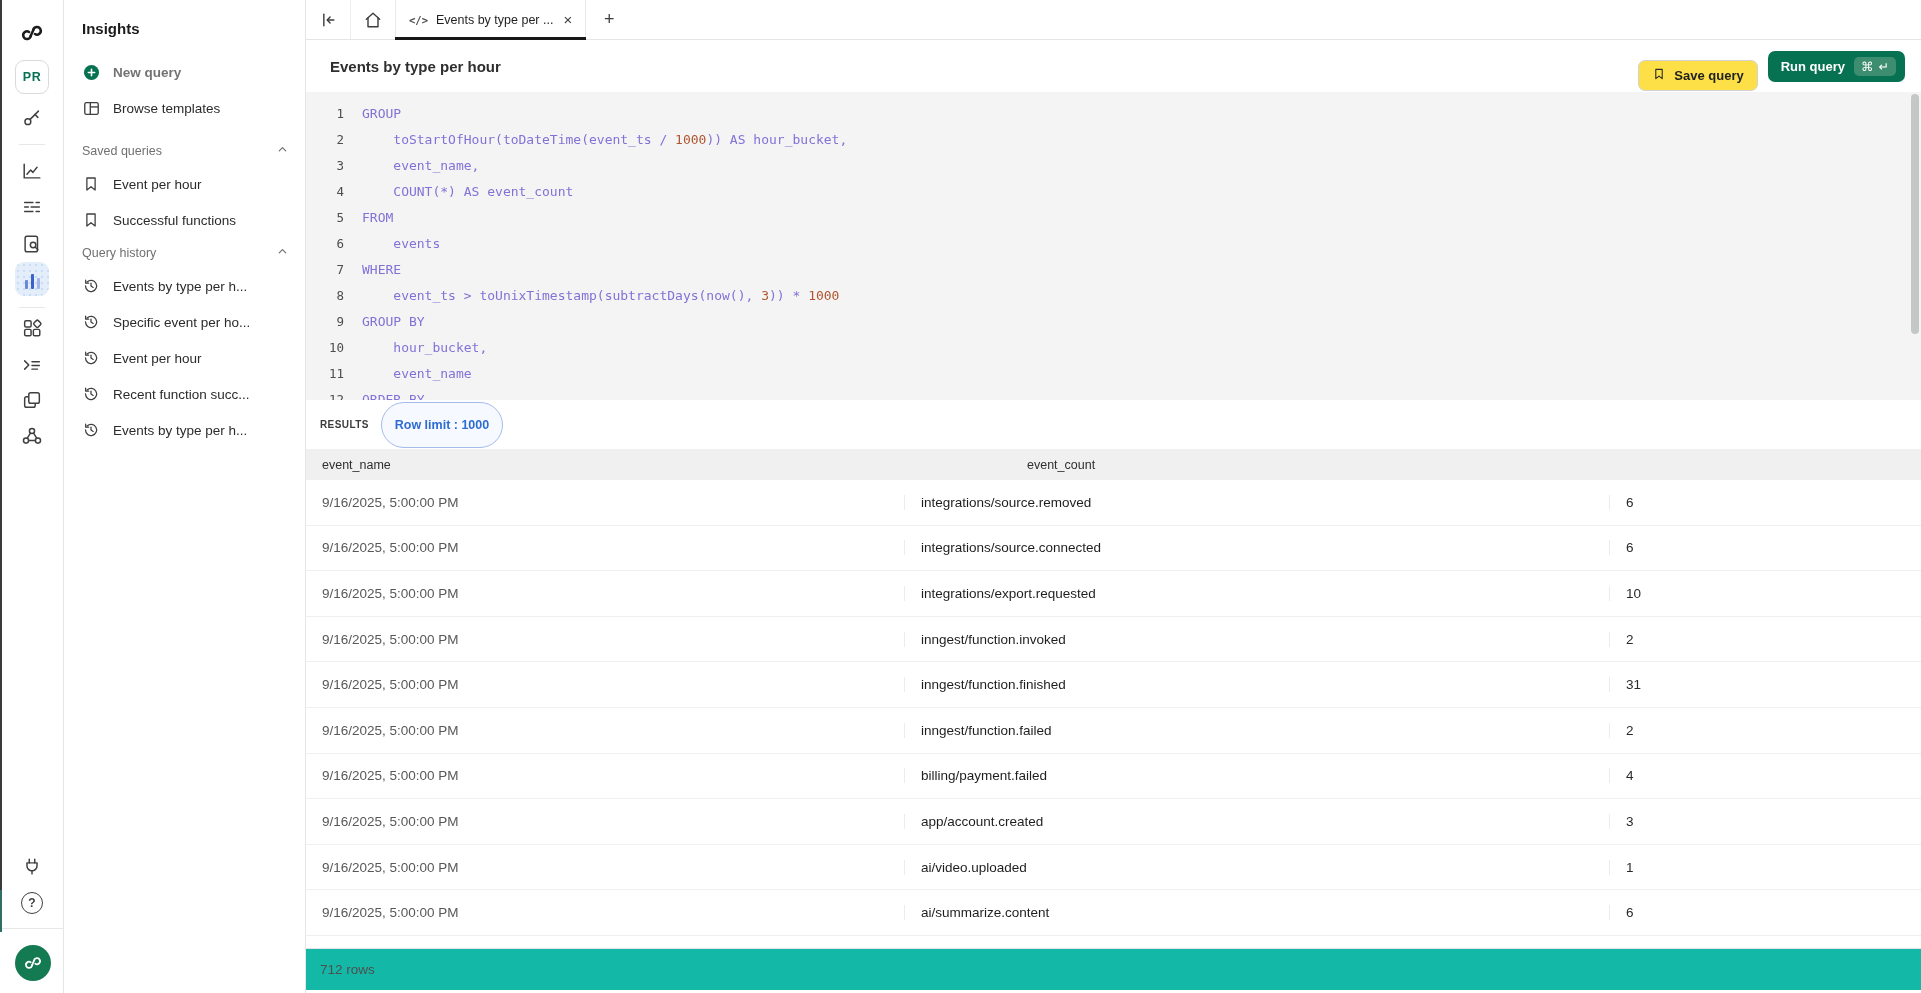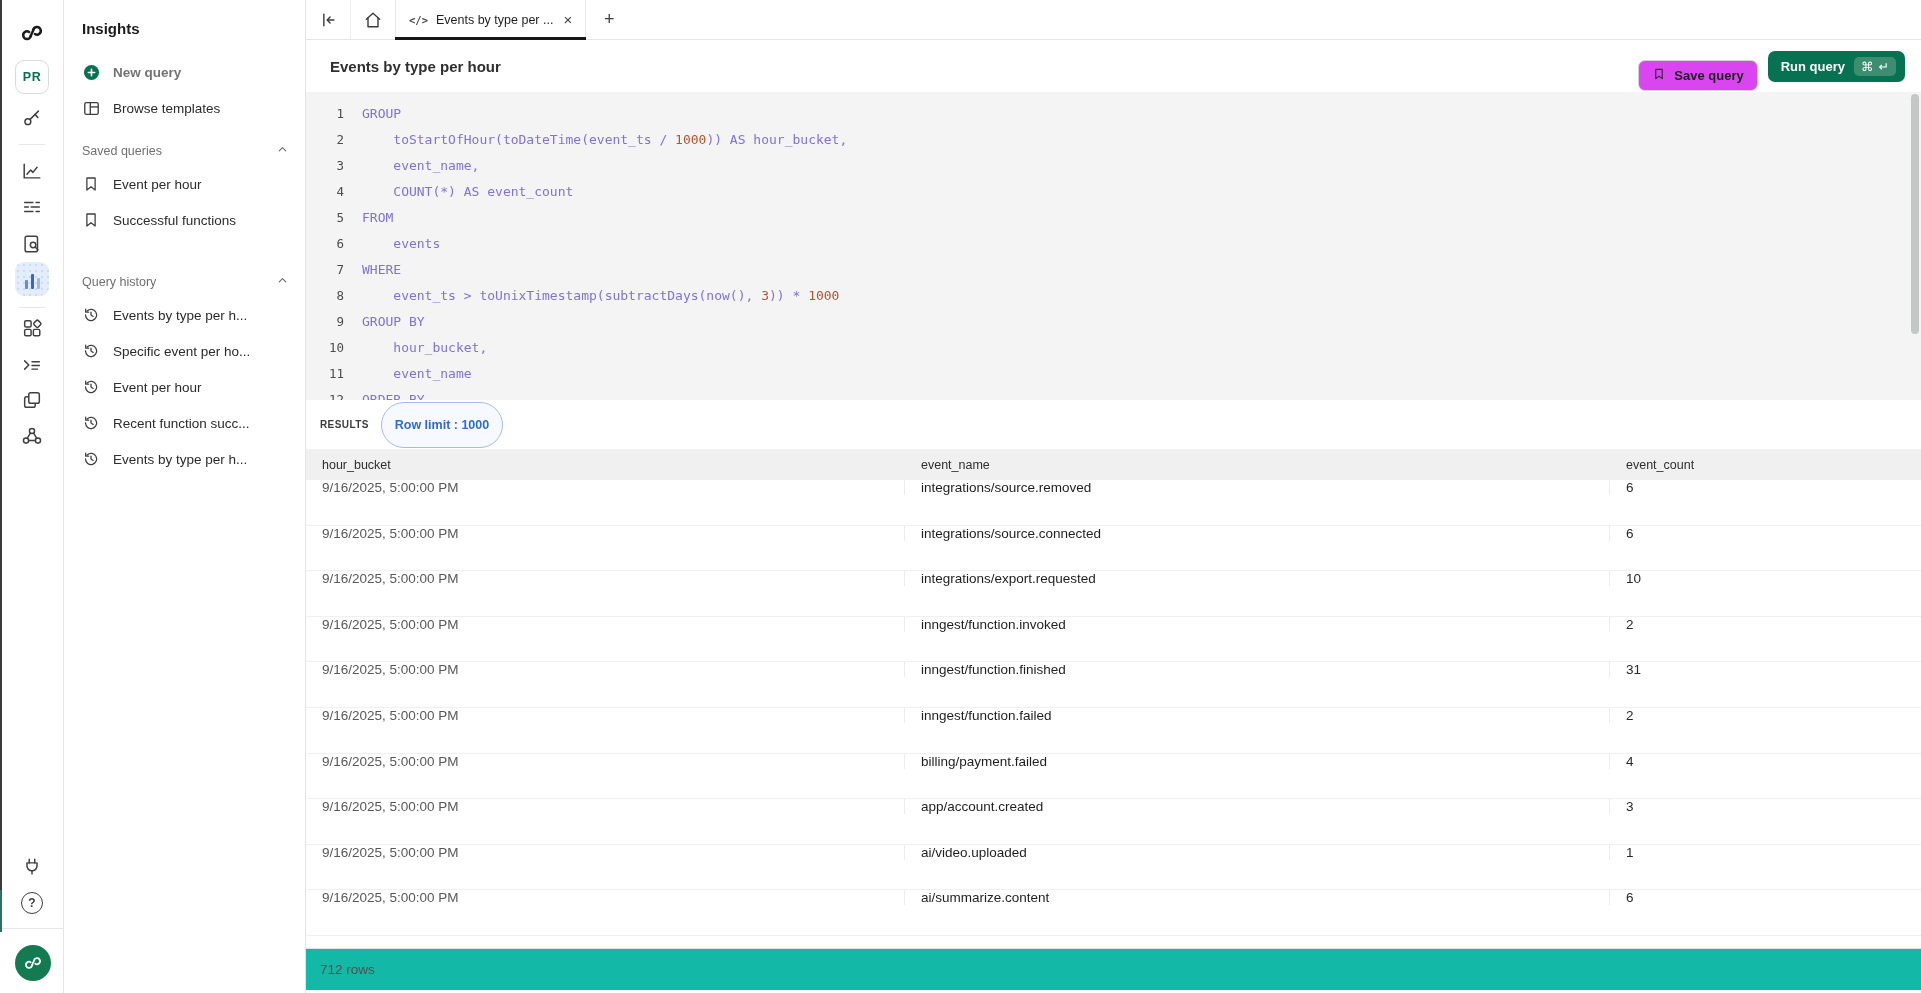--- a/index.html
+++ b/index.html
@@ -37,42 +37,42 @@
   
   .sidebar { width:242px; flex:none; border-right:1px solid #e5e5e5; background:#fff;
     padding:18px 14px 0 18px; overflow:hidden; }
   .sb-title { font-size:15px; font-weight:700; color:#1c1c1c; line-height:22px; margin-bottom:14px; }
   .side-row { height:36px; display:flex; align-items:center; gap:12px; font-size:13.5px; color:#2b2b2b;
     white-space:nowrap; overflow:hidden; }
   .side-row .sicon { width:19px; height:19px; flex:none; }
   .side-row.new { color:#737373; font-weight:600; }
   .sec-head { margin-top:10px; height:30px; display:flex; align-items:center; justify-content:space-between;
     font-size:12.5px; color:#707070; padding-right:2px; }
-  .sec-head.qh { margin-top:29px; }
+  .sec-head.qh { margin-top:0; }
 
   
   .main { flex:1; display:flex; flex-direction:column; min-width:0; background:#fff; }
 
   .tabbar { height:40px; flex:none; border-bottom:1px solid #e5e5e5; display:flex; align-items:stretch; }
   .tb { display:flex; align-items:center; justify-content:center; }
   .tb.collapse { width:45px; border-right:1px solid #ededed; }
   .tb.home { width:44px; }
   .tab { display:flex; align-items:center; gap:8px; padding:0 13px; border-left:1px solid #e9e9e9;
     border-right:1px solid #e9e9e9; position:relative; white-space:nowrap; }
   .tab::after { content:''; position:absolute; left:-1px; right:-1px; bottom:-1px; height:3px; background:#171717; }
   .code-glyph { font-family:"DejaVu Sans Mono", monospace; font-size:10.5px; color:#4d4d4d; font-weight:700; }
   .tab-label { font-size:12.5px; color:#1f1f1f; }
   .tab-close { font-size:15px; color:#3d3d3d; margin-left:2px; }
   .tb.plus { width:46px; font-size:18px; color:#3d3d3d; font-weight:400; }
 
   .doc-header { height:52px; flex:none; display:flex; align-items:center; padding:0 16px 0 24px; }
   .doc-title { font-size:15px; font-weight:600; color:#2f2f2f; }
   .hdr-actions { margin-left:auto; display:flex; align-items:center; gap:10px; }
   .btn { height:31px; border-radius:7px; display:flex; align-items:center; font-size:13px; font-weight:600; }
-  .btn.save { border:1px solid #d3d3d3; background:#d946ef; color:#1f1f1f; padding:0 13px; gap:8px;margin-top:18px; }
+  .btn.save { border:1px solid #d3d3d3; background:#fde047; color:#1f1f1f; padding:0 13px; gap:8px;margin-top:18px; }
   .btn.run { background:#077251; color:#fff; padding:0 9px 0 13px; gap:9px; }
   .kbd { background:#3d8e70; border-radius:5px; padding:2px 7px; display:flex; align-items:center; gap:5px;
     font-size:12.5px; font-weight:400; }
 
   .editor { height:308px; flex:none; background:#f4f4f5; overflow:hidden; position:relative;
     font-family:"DejaVu Sans Mono", monospace; font-size:13px; line-height:26px; padding-top:9px; }
   .code-line { display:flex; }
   .ln { width:38px; flex:none; text-align:right; color:#4d4d4d; font-size:12.5px; }
   .code { padding-left:18px; white-space:pre; }
   .seg.k { color:#8172d6; }
@@ -83,21 +83,21 @@
   .results-label { font-size:10px; font-weight:600; letter-spacing:.4px; color:#3c3c3c; }
   .pill { border:1px solid #a3bce9; color:#2e6bd2; background:#f6f9ff; border-radius:999px;
     padding:15px 13px; font-size:12.5px; font-weight:700; }
 
   .thead { height:31px; flex:none; background:#f0f0f1; display:flex; align-items:center;
     font-size:12.5px; color:#2f2f2f; }
   .c { padding-left:16px; white-space:nowrap; overflow:hidden; }
   .c1 { width:599px; flex:none; }
   .c2 { width:705px; flex:none; }
   .c3 { flex:1; }
-  .trow { height:45.6px; display:flex; align-items:flex-start; border-bottom:1px solid #f0f0f0; font-size:13.5px; }
+  .trow { height:45.6px; display:flex; align-items:center; border-bottom:1px solid #f0f0f0; font-size:13.5px; }
   .trow .c { display:flex; align-items:center; }
   .trow .c1, .trow .c2 { border-right:1px solid #ececec; }
   .trow .c1 { color:#585858; }
   .trow .c2 { color:#1e1e1e; }
   .trow .c3 { color:#2a2a2a; }
   .trow.partial { height:12px; border-bottom:none; }
   .tfoot { height:42px; flex:none; border-top:1px solid #e3e3e3; display:flex; align-items:center;
     padding-left:14px; font-size:13.5px; color:#4f4f4f; background:#14b8a6; }
 </style>
 </head>
@@ -416,21 +416,20 @@
         </div>
       <div class="scroll-thumb"></div>
     </div>
 
     <div class="results-bar">
       <span class="results-label">RESULTS</span>
       <button class="pill">Row limit : 1000</button>
     </div>
 
     <div class="thead">
-      <div class="c c1">hour_bucket</div>
       <div class="c c2">event_name</div>
       <div class="c c3">event_count</div>
     </div>
     <div id="rows">
         <div class="trow">
           <div class="c c1">9/16/2025, 5:00:00 PM</div>
           <div class="c c2">integrations/source.removed</div>
           <div class="c c3">6</div>
         </div>
         <div class="trow">

